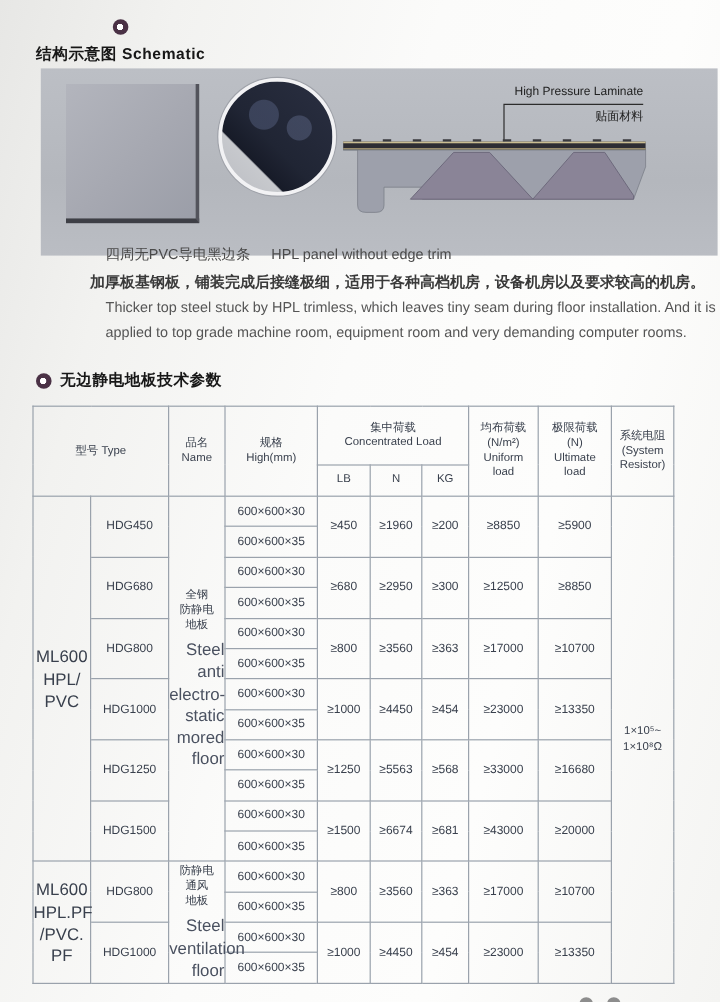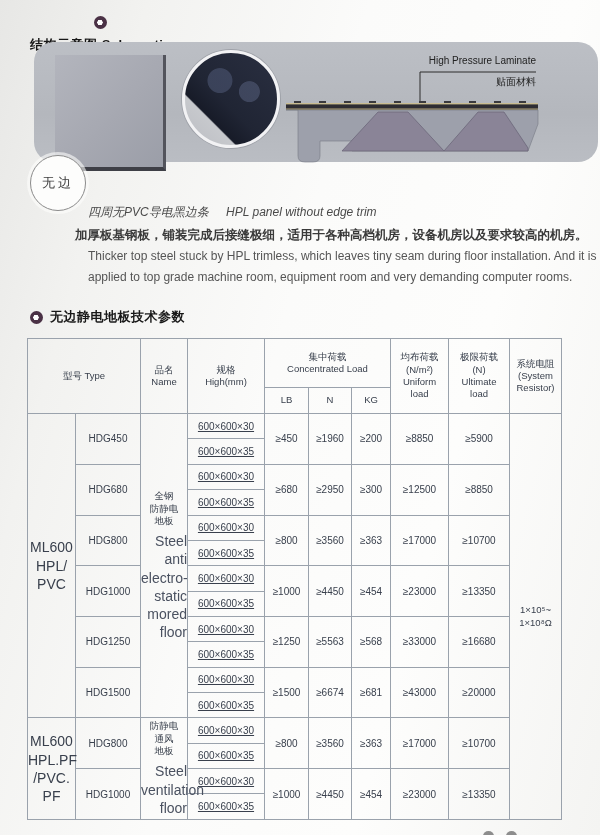--- a/index.html
+++ b/index.html
@@ -7,48 +7,48 @@
     width:600px;height:835px;position:relative;overflow:hidden;
     font-family:"Liberation Sans","DejaVu Sans",sans-serif;
     background:linear-gradient(105deg,#e7e7e5 0%,#f2f2f0 18%,#fbfbfa 45%,#fdfdfc 70%,#f4f4f2 100%);
     color:#333;
   }
   .sec-head{position:absolute;left:30px;display:flex;align-items:center;gap:7px;}
   .bullet{width:13px;height:13px;border-radius:50%;flex:0 0 auto;
     background:radial-gradient(circle at 46% 50%, #ffffff 0 26%, #4a3145 30% 100%);}
   .sec-title{font-size:13px;font-weight:bold;color:#171717;letter-spacing:.5px;white-space:nowrap;}
   
-  .band{position:absolute;left:34px;top:42px;width:564px;height:120px;
-    background:linear-gradient(180deg,#bcbfc5,#b4b7bd 60%,#babdc3);border-radius:20px;}
+  .band{position:absolute;left:34px;top:57px;width:564px;height:156px;
+    background:linear-gradient(180deg,#bcbfc5,#b4b7bd 60%,#babdc3);}
   .tile{position:absolute;left:21px;top:13px;width:108px;height:112px;
     background:linear-gradient(135deg,#b3b5bd 0%,#a6a8b1 55%,#9b9ea8 100%);
     border-right:3px solid #53545c;border-bottom:4px solid #3e3f46;}
   .detail-circle{position:absolute;left:148px;top:8px;width:92px;height:92px;border-radius:50%;
     border:3px solid #f2f2f4;overflow:hidden;
     background:
       radial-gradient(circle at 38% 30%, rgba(80,90,120,.55) 0 14%, rgba(0,0,0,0) 15%),
       radial-gradient(circle at 70% 42%, rgba(90,100,130,.5) 0 12%, rgba(0,0,0,0) 13%),
       linear-gradient(225deg,#2a2f41 0%,#202534 55%,#171b28 72%,#c7c9cd 73%,#babcc2 100%);
     box-shadow:0 0 0 1px #9fa2a9;}
   .badge{position:absolute;left:-4px;top:113px;width:54px;height:54px;border-radius:50%;
     background:#fdfdfc;border:1px solid #8b8b8b;display:flex;align-items:center;justify-content:center;
     font-size:13px;letter-spacing:3px;color:#3c3c3c;box-shadow:0 0 0 3px rgba(253,253,252,.6);}
   .xsec{position:absolute;right:2px;top:6px;}
   
-  .cap-line{position:absolute;left:88px;top:204px;font-size:12px;color:#4a4a4a;white-space:nowrap;font-style:italic;}
+  .cap-line{position:absolute;left:88px;top:204px;font-size:12px;color:#4a4a4a;white-space:nowrap;}
   .cap-line .zh{margin-right:14px;}
   .desc-zh{position:absolute;left:75px;top:227px;font-size:12.5px;font-weight:600;color:#3a3a3a;white-space:nowrap;}
   .desc-en{position:absolute;left:88px;font-size:12px;color:#555;white-space:nowrap;}
   
   table.spec{position:absolute;left:27px;top:338px;width:534px;height:482px;
     border-collapse:collapse;table-layout:fixed;font-size:9.5px;color:#39404d;}
   table.spec td,table.spec th{border:1px solid #9aa2ac;text-align:center;vertical-align:middle;
     padding:0;font-weight:normal;line-height:1.3;}
   tr.h1{height:48px;} tr.h2{height:26px;} tr.r{height:25px;}
-  td.num{font-size:10px;} td.size{font-size:10px;text-decoration:underline;} td.code{font-size:10px;}
+  td.num{font-size:10px;} td.size{font-size:10px;} td.code{font-size:10px;}
   td.model{font-size:14px;line-height:1.35;}
   td.namecell div{line-height:1.3;}
   .n-zh{font-size:9.5px;} .n-en{font-size:14px;color:#4a5160;text-align:right;}
   .name-gap{height:5px;}
   td.system{font-size:9.5px;line-height:1.5;}
   
   .dot{position:absolute;width:11px;height:10px;border-radius:50%;background:#6a6a6a;opacity:.75;}
 </style>
 </head>
 <body>
@@ -76,23 +76,20 @@
     <rect x="6" y="55" width="252" height="1.4" fill="#cabd92"></rect>
     <rect x="6" y="60.5" width="252" height="1.2" fill="#b2a478"></rect>
     <line x1="14" y1="54" x2="252" y2="54" stroke="#3a3a3e" stroke-width="2" stroke-dasharray="7 18"></line>
 
     <path d="M6,62 L258,62 L258,76 L248,103 L72,103 L72,93 L40,93 L40,108 Q40,114 33,114 L25,114 Q18,114 18,108 L18,62 Z" fill="#9da0ab" stroke="#777a85" stroke-width="0.6"></path>
 
     <path d="M62,103 L98,64 L128,64 L164,103 Z" fill="#8a8497" stroke="#6c677a" stroke-width="0.8"></path>
     <path d="M164,103 L198,64 L224,64 L248,100 L248,103 Z" fill="#8a8497" stroke="#6c677a" stroke-width="0.8"></path>
   </svg>
 
-  <div class="badge">
-    <span>无边</span>
-  </div>
 </div>
 
 <div class="cap-line">
   <span class="zh">四周无PVC导电黑边条</span>
   <span>HPL panel without edge trim</span>
 </div>
 <div class="desc-zh">加厚板基钢板，铺装完成后接缝极细，适用于各种高档机房，设备机房以及要求较高的机房。</div>
 <div class="desc-en" style="top:249px;">Thicker top steel stuck by HPL trimless, which leaves tiny seam during floor installation. And it is</div>
 <div class="desc-en" style="top:270px;">applied to top grade machine room, equipment room and very demanding computer rooms.</div>
 

